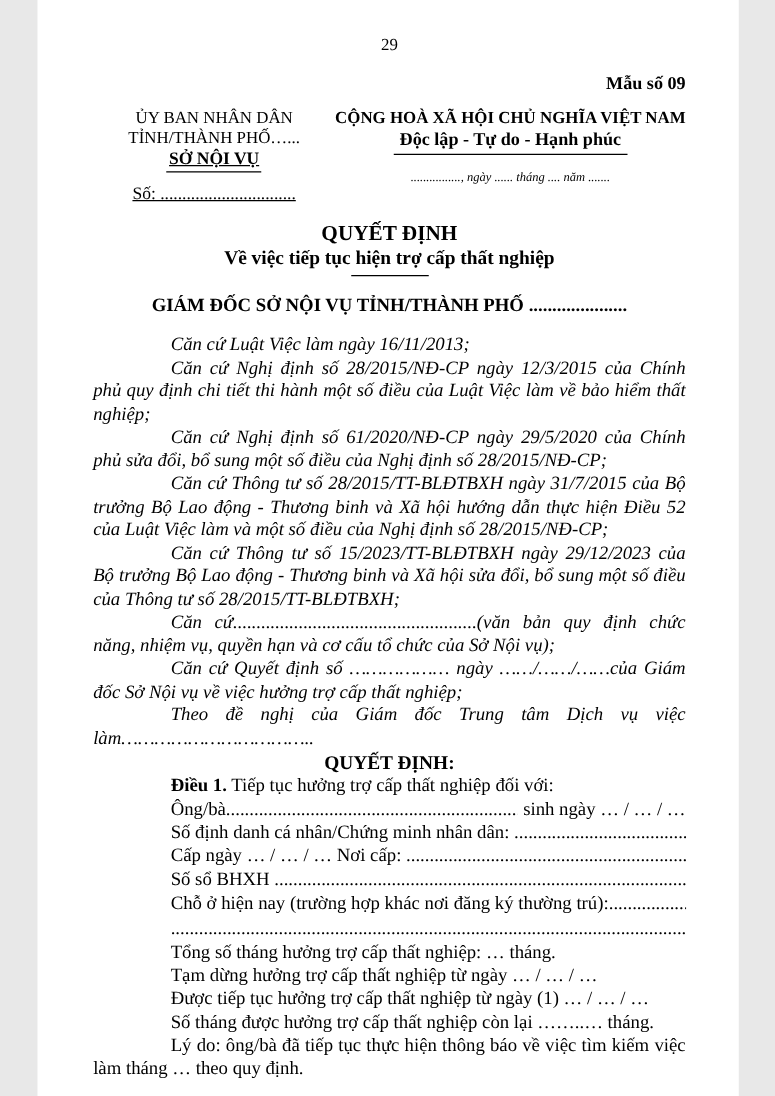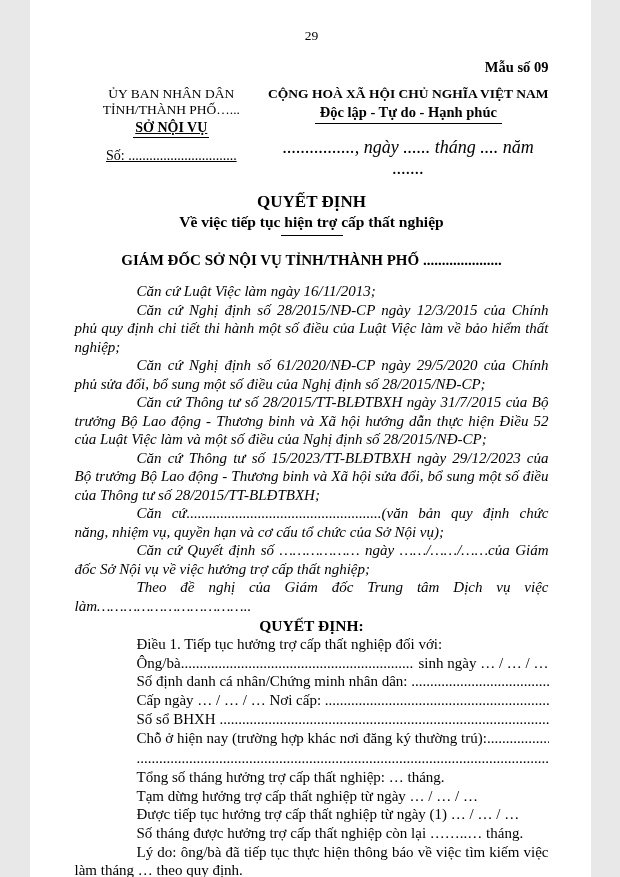--- a/index.html
+++ b/index.html
@@ -14,30 +14,30 @@
   .header{display:flex;margin-top:10px;}
   .hcol.left{width:243px;text-align:center;}
   .hcol.right{flex:1;text-align:center;}
   .org-parent{font-size:13.5px;line-height:15.5px;}
   .org-name{margin-top:1px;}
   .u{font-weight:bold;font-size:14px;border-bottom:1px solid #000;padding:0 2px 1px;display:inline-block;text-decoration:underline;}
   .doc-no{font-size:14px;margin-top:10px;text-decoration:underline;}
   .national{font-size:13.5px;font-weight:bold;white-space:nowrap;line-height:16px;}
   .motto-wrap{margin-top:1px;}
   .u2{font-weight:bold;font-size:14.5px;border-bottom:1.3px solid #000;padding:0 5px 2px;display:inline-block;}
-  .date-line{font-style:italic;font-size:18px;margin-top:13px;}
+  .date-line{font-style:italic;font-size:10px;margin-top:13px;}
   .title-main{margin-top:13px;text-align:center;font-weight:bold;font-size:17px;line-height:19px;}
   .title-sub{text-align:center;font-weight:bold;font-size:15.5px;margin-top:2px;line-height:18px;}
   .title-rule{width:62px;border-top:1.5px solid #000;margin:4px auto 0;}
   .issuer{text-align:center;font-weight:bold;font-size:15px;margin-top:15px;line-height:18px;}
   .content{margin-top:13px;}
   .recital{margin:0;font-style:italic;text-align:justify;text-indent:62px;font-size:15px;line-height:18.5px;}
   .decision-heading{text-align:center;font-weight:bold;font-size:15.5px;line-height:19px;margin-top:1px;}
   .article{margin:0;text-indent:62px;font-size:15px;line-height:18.7px;text-align:justify;}
-  .article b{font-weight:normal;}
+  .article b{font-weight:bold;}
   .fline{display:flex;padding-left:62px;font-size:15px;line-height:18.7px;overflow:hidden;}
   .fline .pre{white-space:pre;flex-shrink:0;}
   .fline .dots{flex:1;min-width:0;overflow:hidden;white-space:pre;}
   .fline .suf{white-space:pre;flex-shrink:0;margin-left:5px;}
   .fline.sep{margin-top:2px;}
   .pline{margin:0;padding-left:62px;font-size:15px;line-height:18.7px;}
   .pline.wrap{padding-left:0;text-indent:62px;text-align:justify;}
 </style>
 </head>
 <body>

